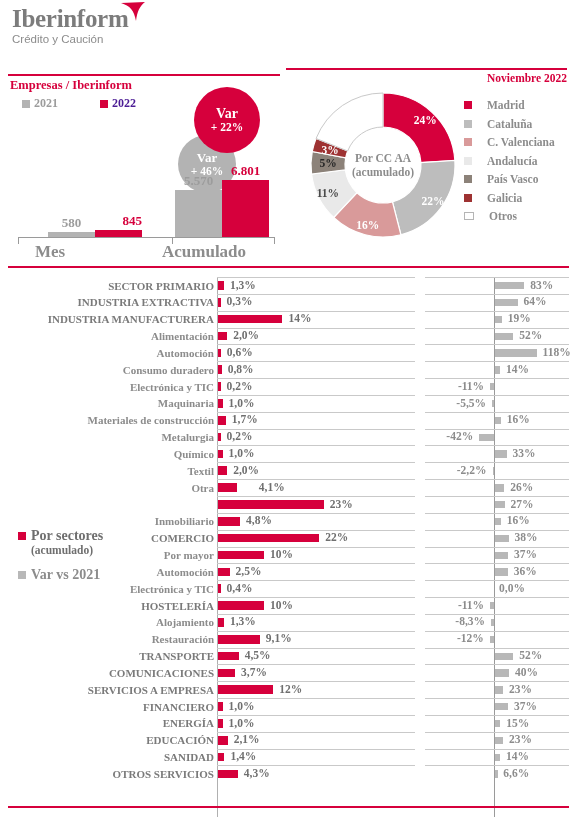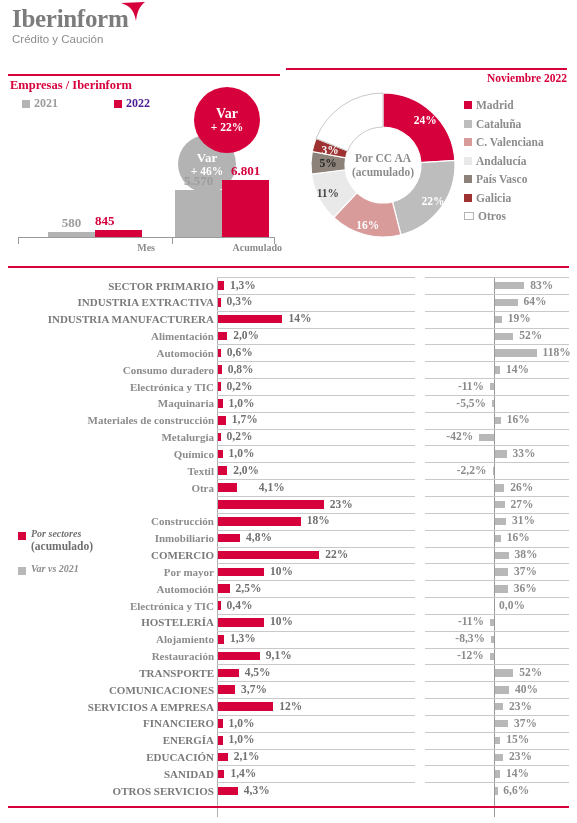--- a/index.html
+++ b/index.html
@@ -20,52 +20,52 @@
     font-weight:bold;font-size:15.5px;color:#d6003c;letter-spacing:-0.2px;text-align:right;}
   .title-rule{position:absolute;left:286px;top:68px;width:281px;height:2px;background:#d6003c;}
   .month{position:absolute;right:10px;top:72px;font-family:"Liberation Serif",serif;font-weight:bold;
     font-size:11.5px;color:#d6003c;text-align:right;}
 
   .hdr-rule{position:absolute;left:8px;top:74px;width:272px;height:2.4px;background:#d6003c;}
   .sect-title{position:absolute;left:10px;top:78px;font-family:"Liberation Serif",serif;font-weight:bold;
     font-size:12.5px;color:#d6003c;}
 
   
-  .legend-top{position:absolute;left:22px;top:96px;display:flex;gap:14px;align-items:center;}
+  .legend-top{position:absolute;left:22px;top:96px;display:flex;align-items:center;}
   .lg{display:flex;align-items:center;gap:4px;font-family:"Liberation Serif",serif;font-weight:bold;font-size:12px;}
   .sw{width:8px;height:8px;display:inline-block;}
   .sw-gray{background:#b3b3b3;}
   .sw-red{background:#d6003c;}
   .lg-gray{color:#9c9c9c;}
   .lg-red{color:#4c1d95;margin-left:42px;}
 
   .bubble{position:absolute;border-radius:50%;display:flex;flex-direction:column;align-items:center;
     justify-content:center;color:#fff;font-family:"Liberation Serif",serif;font-weight:bold;line-height:1.05;}
   .bubble-gray{left:178px;top:135px;width:58px;height:58px;background:#b3b3b3;font-size:13px;}
   .bubble-red{left:194px;top:87px;width:66px;height:66px;background:#d6003c;font-size:14px;}
   .bubble small{font-size:11.5px;font-weight:bold;}
 
   .axis-base{position:absolute;left:18px;top:237px;width:256px;height:1.4px;background:#9a9a9a;}
   .tick{position:absolute;width:1.4px;height:7px;background:#9a9a9a;top:237px;}
 
   .bar{position:absolute;bottom:0;}
   .vlabel{position:absolute;font-family:"Liberation Serif",serif;font-weight:bold;font-size:13px;}
   .vl-gray{color:#9c9c9c;}
   .vl-red{color:#d6003c;}
-  .catlabel{position:absolute;top:242px;font-family:"Liberation Serif",serif;font-weight:bold;font-size:10px;color:#8c8c8c;text-align:right;}
+  .catlabel{position:absolute;top:242px;font-family:"Liberation Serif",serif;font-weight:bold;font-size:17px;color:#8c8c8c;text-align:left;}
 
   
   .donut-wrap{position:absolute;left:308px;top:90px;width:150px;height:150px;}
   .donut-center{position:absolute;left:50%;top:50%;transform:translate(-50%,-50%);
     width:74px;height:74px;border-radius:50%;background:#fff;display:flex;flex-direction:column;
     align-items:center;justify-content:center;font-family:"Liberation Serif",serif;font-weight:bold;
     font-size:11.5px;color:#8c8c8c;line-height:1.25;text-align:center;}
 
   .donut-legend{position:absolute;left:464px;top:96px;}
-  .dl-row{display:flex;align-items:center;gap:4px;height:18.5px;
+  .dl-row{display:flex;align-items:center;gap:15px;height:18.5px;
     font-family:"Liberation Serif",serif;font-weight:bold;font-size:11.5px;color:#8c8c8c;}
   .dl-sw{width:8px;height:8px;flex:0 0 8px;}
 
   
   .tbl-rule-top{position:absolute;left:8px;top:266px;width:561px;height:2.4px;background:#d6003c;}
   .tbl-rule-bot{position:absolute;left:8px;top:806px;width:561px;height:2.4px;background:#d6003c;}
 
   .table{position:absolute;left:0;top:277px;width:577px;}
   .row{position:relative;height:16.85px;}
   .rowline{position:absolute;left:217px;top:0;width:198px;height:1px;background:#c9c9c9;}
@@ -78,21 +78,21 @@
   .axis-red{position:absolute;left:217px;top:277px;width:1.2px;height:540px;background:#b0b0b0;}
   .axis-gray{position:absolute;left:494px;top:277px;width:1.2px;height:540px;background:#9a9a9a;}
 
   .rbar{position:absolute;left:218px;top:4.2px;height:8.6px;background:#d6003c;}
   .rval{position:absolute;top:1.6px;font-family:"Liberation Serif",serif;font-weight:bold;font-size:11.5px;color:#6f6f6f;white-space:nowrap;}
 
   .gbar{position:absolute;top:5px;height:7.4px;background:#b8b8b8;}
   .gval{position:absolute;top:1.6px;font-family:Liberation Serif, serif;font-weight:bold;font-size:11.5px;color:#8c8c8c;white-space:nowrap;}
 
   .tbl-legend{position:absolute;left:18px;top:528px;}
-  .tl-row{display:flex;gap:5px;font-family:"Liberation Serif",serif;font-weight:bold;font-size:10px;font-style:italic;}
+  .tl-row{display:flex;gap:5px;font-family:"Liberation Serif",serif;font-weight:bold;font-size:14px;}
   .tl-red{color:#6f6f6f;}
   .tl-gray{color:#8c8c8c;}
   .tl-sw{width:8px;height:8px;margin-top:4px;flex:0 0 8px;}
   .tl-sub{margin-left:13px;font-family:"Liberation Serif",serif;font-weight:bold;font-size:11.5px;color:#6f6f6f;}
 </style>
 </head>
 <body>
 
 <div class="page">
 
@@ -127,21 +127,21 @@
   </div>
   <div class="bubble bubble-red">
     <span>Var</span>
     <small>+ 22%</small>
   </div>
 
   <div id="empresas-chart">
       <div class="bar" style="left:48px;top:232.14054054054054px;width:47px;height:4.85945945945946px;background:#b3b3b3;"></div>
       <div class="vlabel vl-gray" style="left:48px;top:215.14054054054054px;width:47px;text-align:center;">580</div>
       <div class="bar" style="left:95px;top:229.92027027027027px;width:47px;height:7.0797297297297295px;background:#d6003c;"></div>
-      <div class="vlabel vl-red" style="left:95px;top:212.92027027027027px;width:47px;text-align:left;">845</div>
+      <div class="vlabel vl-red" style="left:95px;top:212.92027027027027px;width:47px;text-align:right;">845</div>
       <div class="catlabel" style="left:35px;width:120px;">Mes</div>
       <div class="bar" style="left:175px;top:190.33243243243243px;width:47px;height:46.667567567567566px;background:#b3b3b3;"></div>
       <div class="vlabel vl-gray" style="left:175px;top:173.33243243243243px;width:47px;text-align:center;">5.570</div>
       <div class="bar" style="left:222px;top:180.01864864864865px;width:47px;height:56.98135135135135px;background:#d6003c;"></div>
       <div class="vlabel vl-red" style="left:222px;top:163.01864864864865px;width:47px;text-align:center;">6.801</div>
       <div class="catlabel" style="left:162px;width:120px;">Acumulado</div>
       <div class="tick" style="left:18px;"></div>
       <div class="tick" style="left:172px;"></div>
       <div class="tick" style="left:274px;"></div>
     </div>
@@ -324,29 +324,20 @@
         <div class="rowline"></div>
         <div class="rowline2"></div>
         <div class="rbar" style="width:105.8px;"></div>
         <div class="rval" style="left:329.8px;">23%</div>
         <div class="gbar" style="left:495.2px;width:9.504px;"></div>
         <div class="gval" style="left:510.504px;">27%</div>
       </div>
       <div class="row">
         <div class="rowline"></div>
         <div class="rowline2"></div>
-        <div class="rlabel">Construcción</div>
-        <div class="rbar" style="width:82.8px;"></div>
-        <div class="rval" style="left:306.8px;">18%</div>
-        <div class="gbar" style="left:495.2px;width:10.911999999999999px;"></div>
-        <div class="gval" style="left:511.912px;">31%</div>
-      </div>
-      <div class="row">
-        <div class="rowline"></div>
-        <div class="rowline2"></div>
         <div class="rlabel">Inmobiliario</div>
         <div class="rbar" style="width:22.08px;"></div>
         <div class="rval" style="left:246.07999999999998px;">4,8%</div>
         <div class="gbar" style="left:495.2px;width:5.632px;"></div>
         <div class="gval" style="left:506.632px;">16%</div>
       </div>
       <div class="row">
         <div class="rowline"></div>
         <div class="rowline2"></div>
         <div class="rlabel major">COMERCIO</div>

